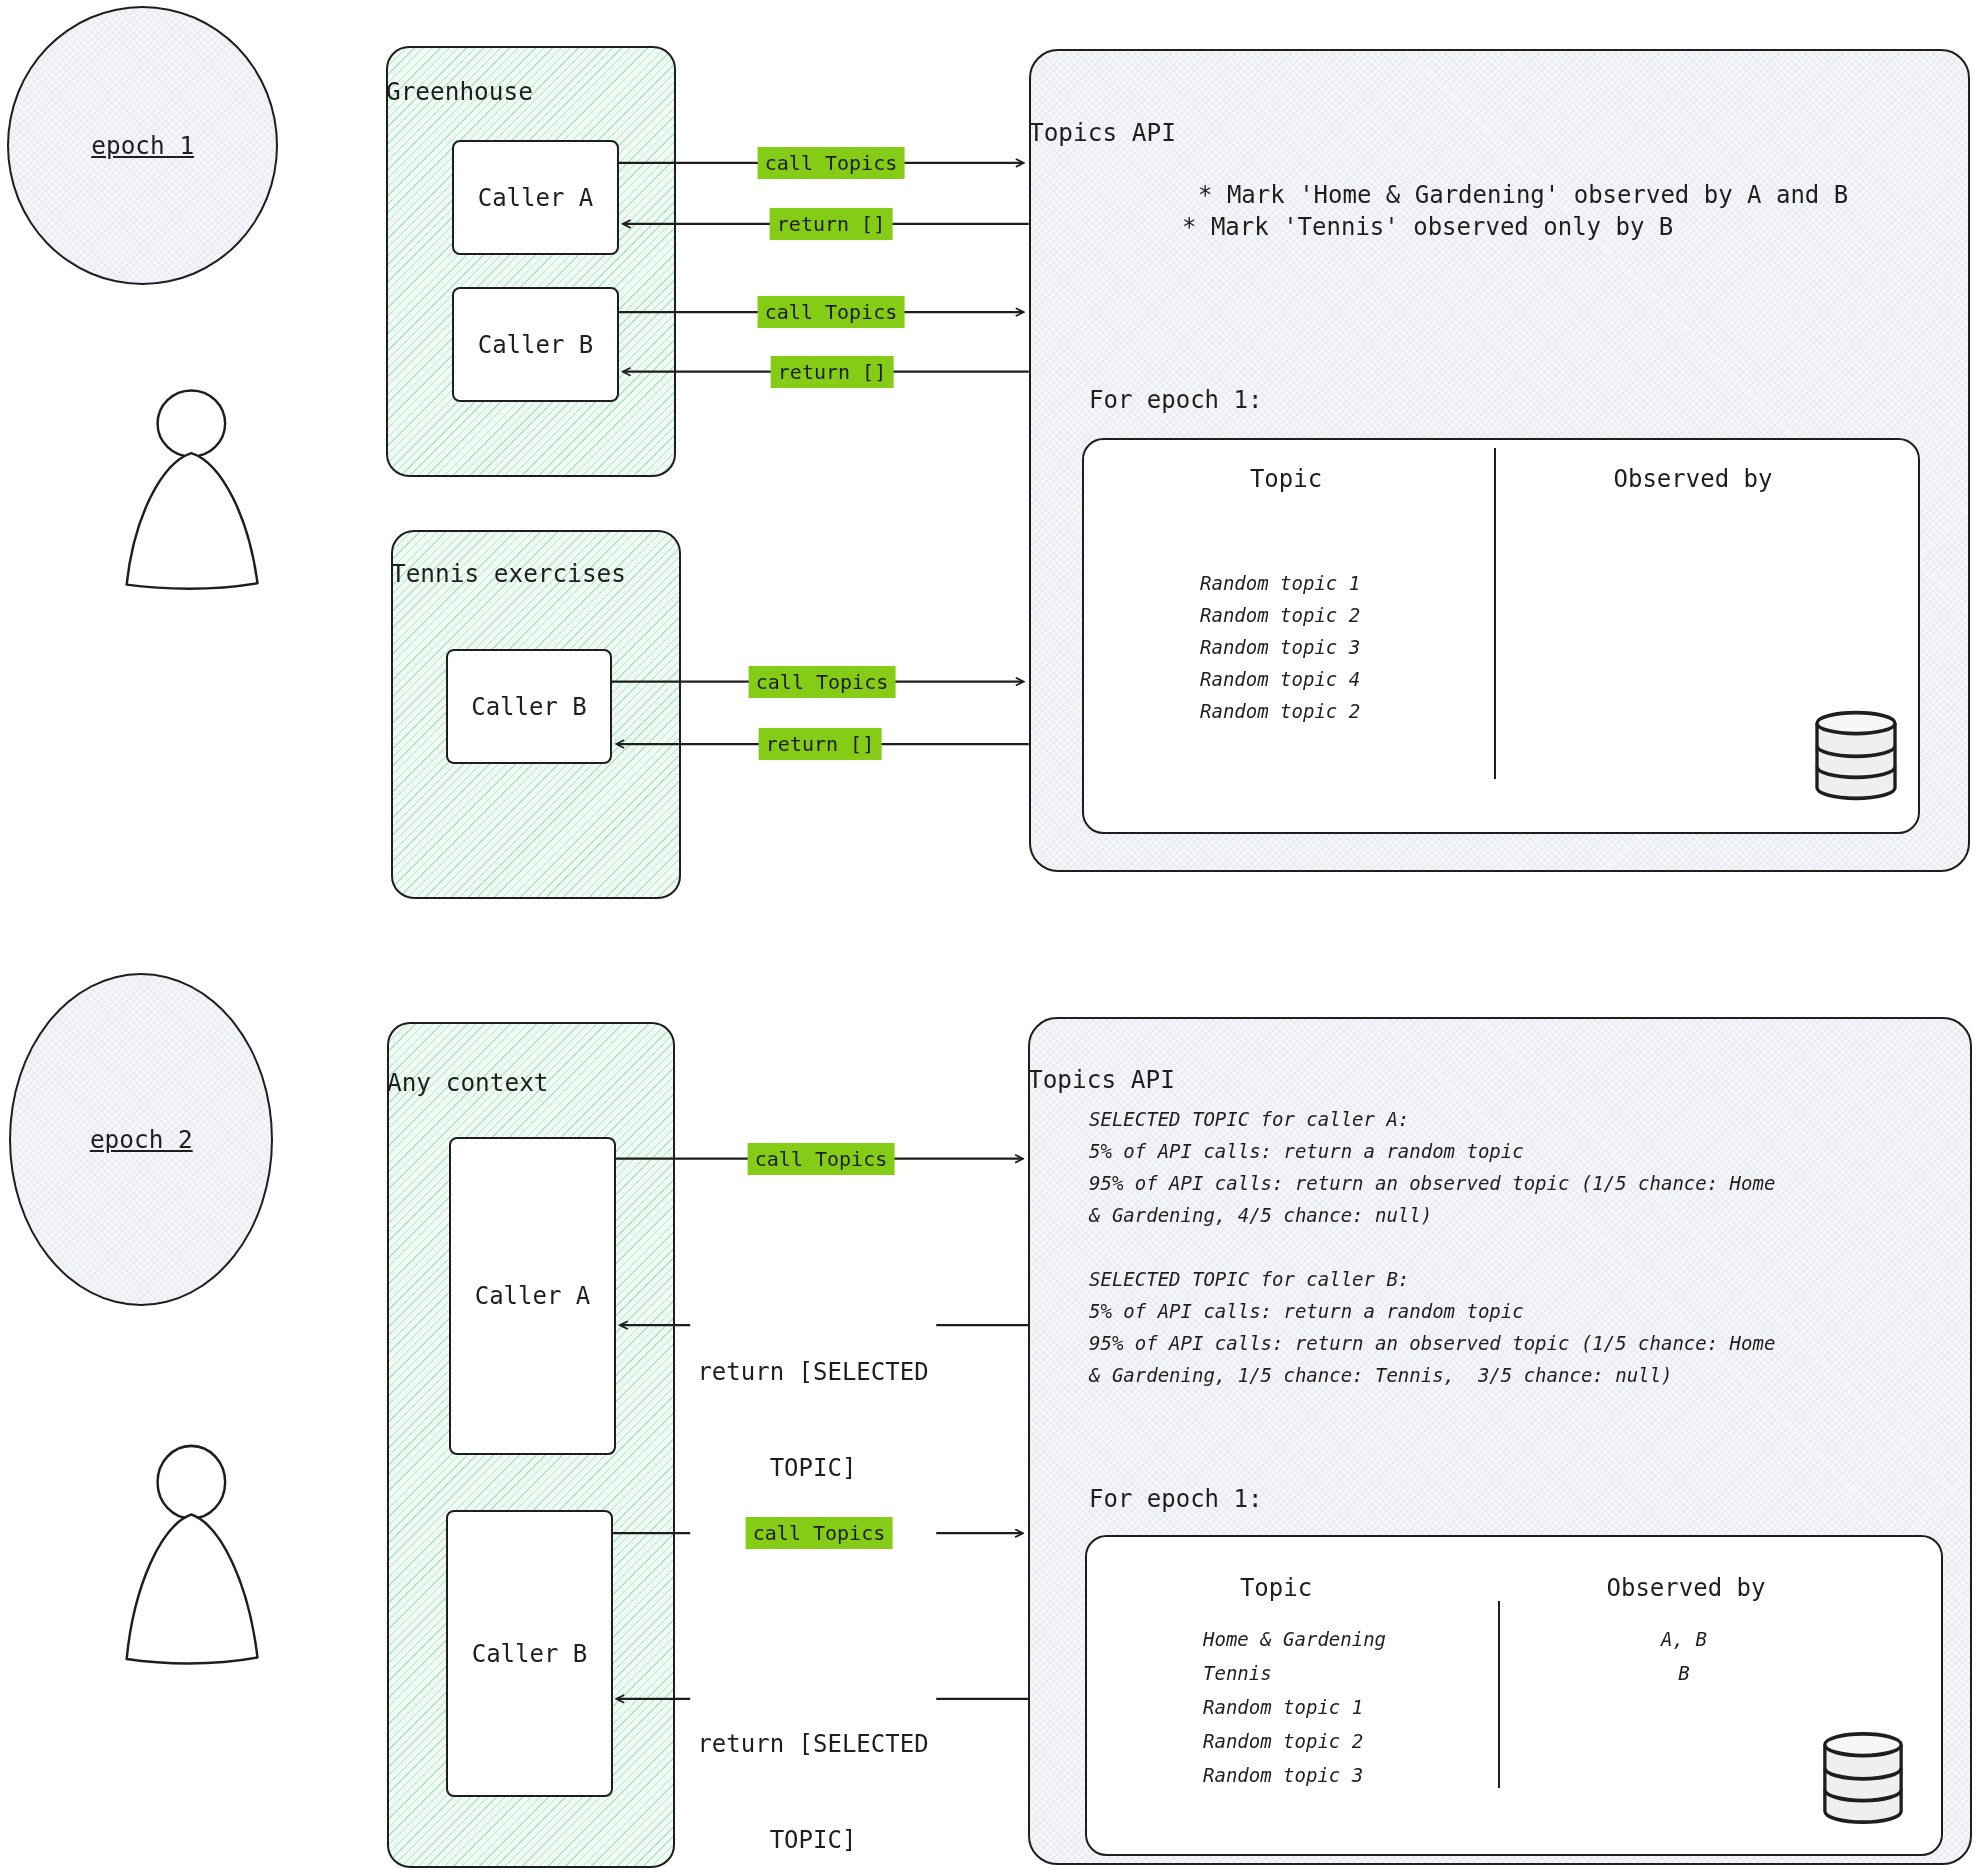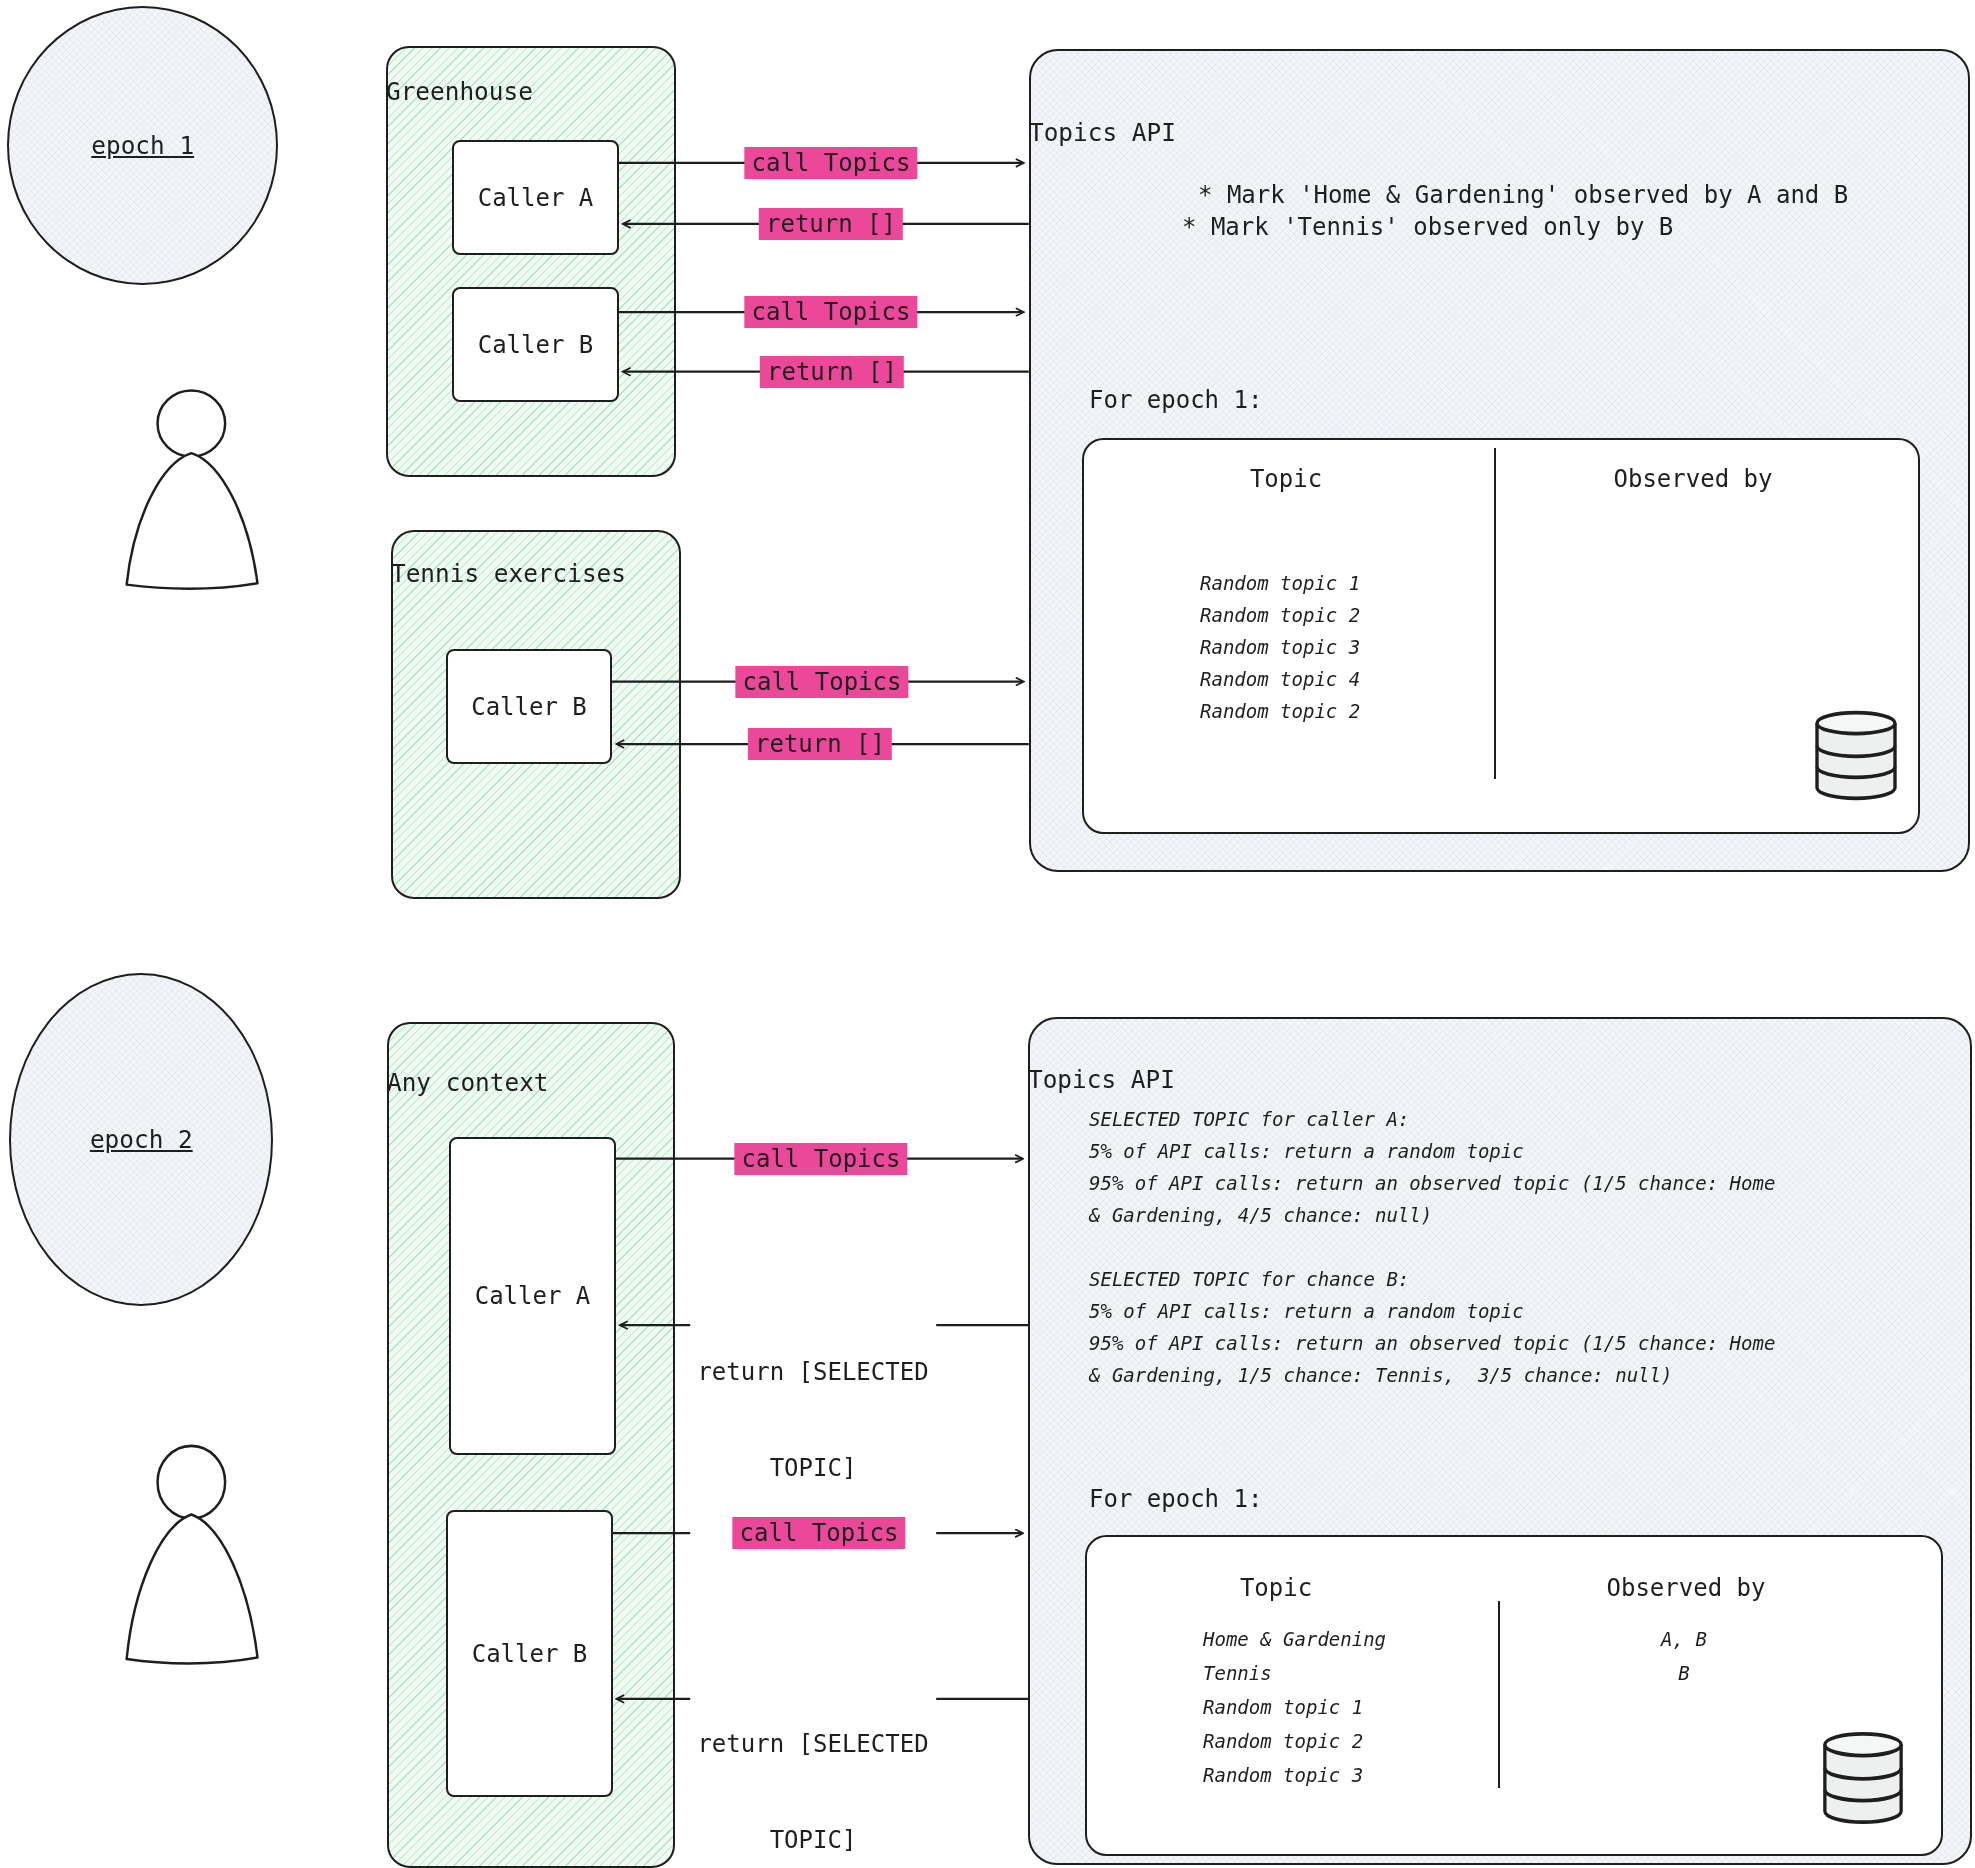--- a/index.html
+++ b/index.html
@@ -19,21 +19,21 @@
     background-image:
       repeating-linear-gradient(45deg,  rgba(150,165,195,0.16) 0px, rgba(150,165,195,0.16) 0.7px, transparent 0.7px, transparent 5px),
       repeating-linear-gradient(135deg, rgba(150,165,195,0.16) 0px, rgba(150,165,195,0.16) 0.7px, transparent 0.7px, transparent 5px);
     text-decoration: underline;
   }
   .caller{background:#ffffff;border:2.9px solid #1e1e1e;border-radius:8px;}
   .ellipse{border:2.2px solid #1e1e1e;border-radius:50%;}
   .ctx{border:2.2px solid #1e1e1e;border-radius:23px;}
   .apibox{border:2.2px solid #1e1e1e;border-radius:29px;}
   .tablebox{background:#ffffff;border:2.5px solid #1e1e1e;border-radius:21.5px;}
-  .lbl{background:#ec4899;padding:0 7.2px;font-size:24px;line-height:32px;white-space:pre;transform:translateX(-50%);}
+  .lbl{background:#84cc16;padding:0 7.2px;font-size:20px;line-height:32px;white-space:pre;transform:translateX(-50%);}
   .lbl2{background:#ffffff;padding:0 7.2px;font-size:24px;line-height:32px;white-space:pre;text-align:center;transform:translateX(-50%);}
   .hdr{transform:translateX(-50%);font-size:24px;line-height:32px;white-space:pre;}
   .vline{background:#1e1e1e;width:2.2px;}
   .titlebar{font-size:24.4px;line-height:33px;}
   .rowline{font-size:19px;white-space:pre;font-style:italic;}
 </style>
 </head>
 <body>
 
 <div id="canvas">
@@ -115,21 +115,21 @@
 
   <div class="abs apibox hatch-gray" style="left:1028px;top:1017px;width:940px;height:844px;"></div>
   <div class="abs mono titlebar" style="left:1028px;top:1063px;width:940px;">Topics API</div>
 
   <div class="abs mono" style="left:1089px;top:1103px;line-height:32px;">
     <div class="rowline">SELECTED TOPIC for caller A:</div>
     <div class="rowline">5% of API calls: return a random topic</div>
     <div class="rowline">95% of API calls: return an observed topic (1/5 chance: Home</div>
     <div class="rowline">&amp; Gardening, 4/5 chance: null)</div>
     <div class="rowline" style="min-height:32px;"></div>
-    <div class="rowline">SELECTED TOPIC for chance B:</div>
+    <div class="rowline">SELECTED TOPIC for caller B:</div>
     <div class="rowline">5% of API calls: return a random topic</div>
     <div class="rowline">95% of API calls: return an observed topic (1/5 chance: Home</div>
     <div class="rowline">&amp; Gardening, 1/5 chance: Tennis,  3/5 chance: null)</div>
   </div>
 
   <div class="abs mono t33" style="left:1089px;top:1483px;">For epoch 1:</div>
 
   <div class="abs tablebox" style="left:1085px;top:1535px;width:854px;height:317px;"></div>
   <div class="abs mono hdr" style="left:1276px;top:1572px;">Topic</div>
   <div class="abs mono hdr" style="left:1686px;top:1572px;">Observed by</div>

